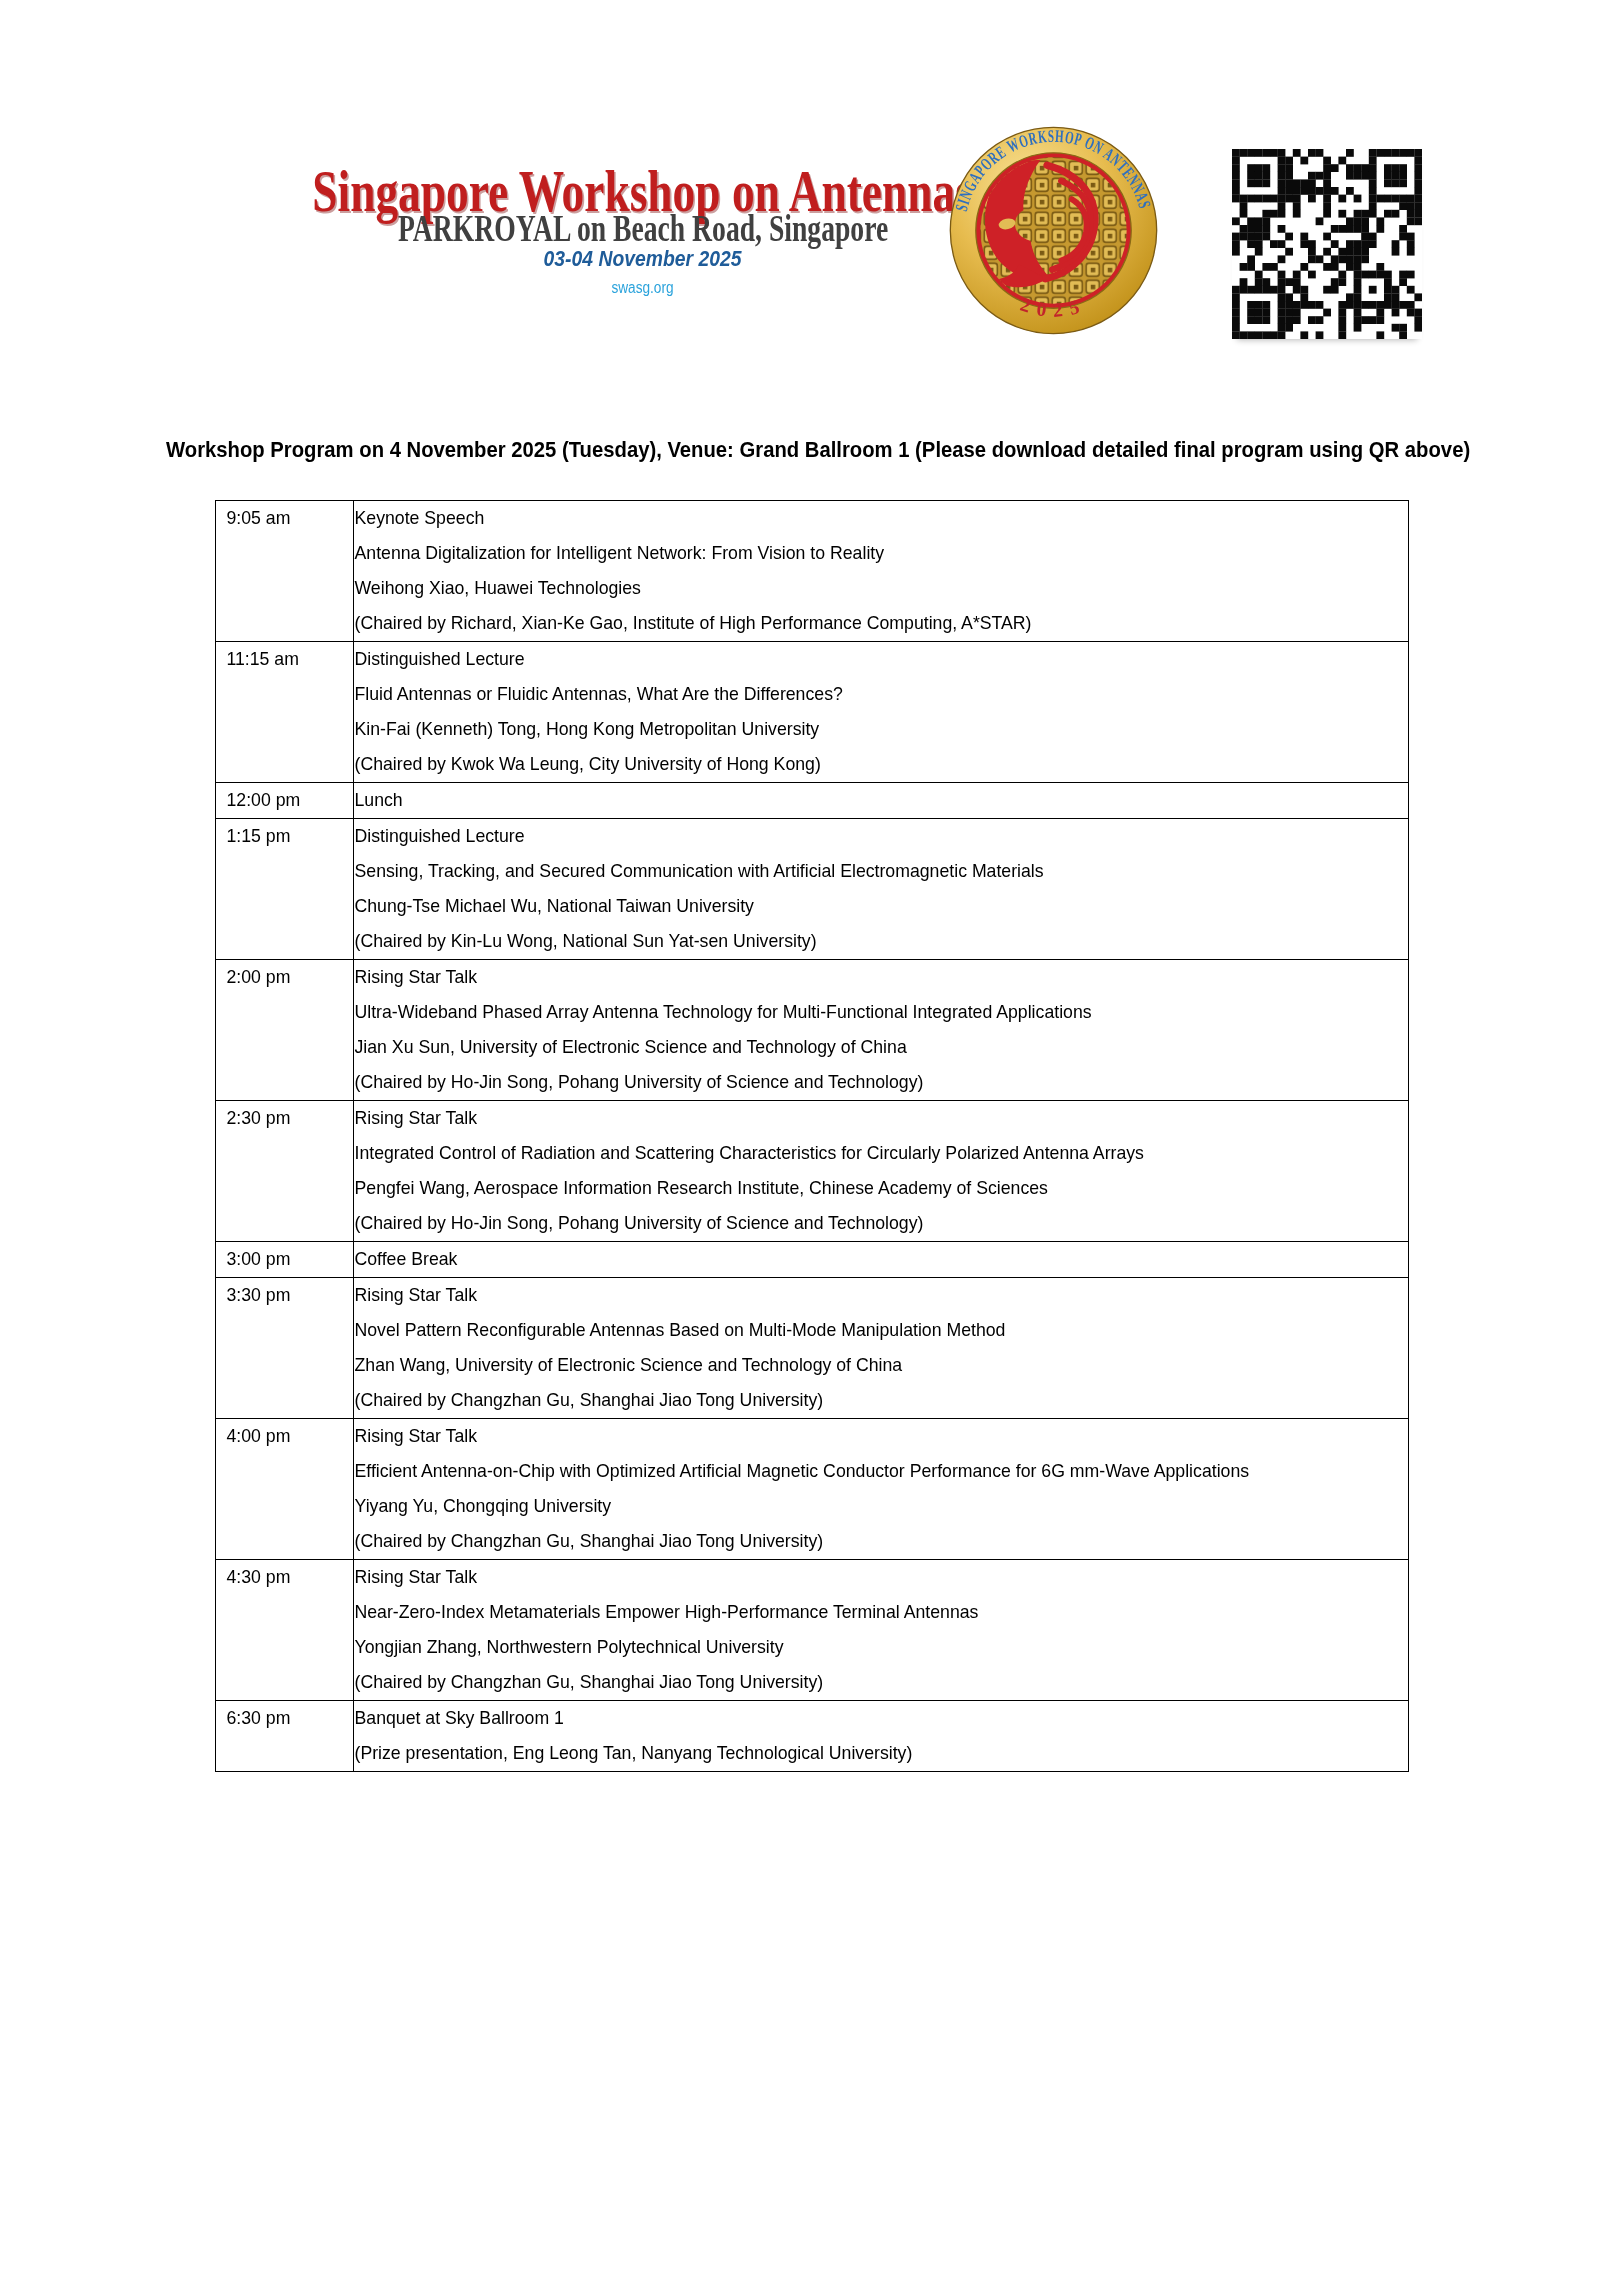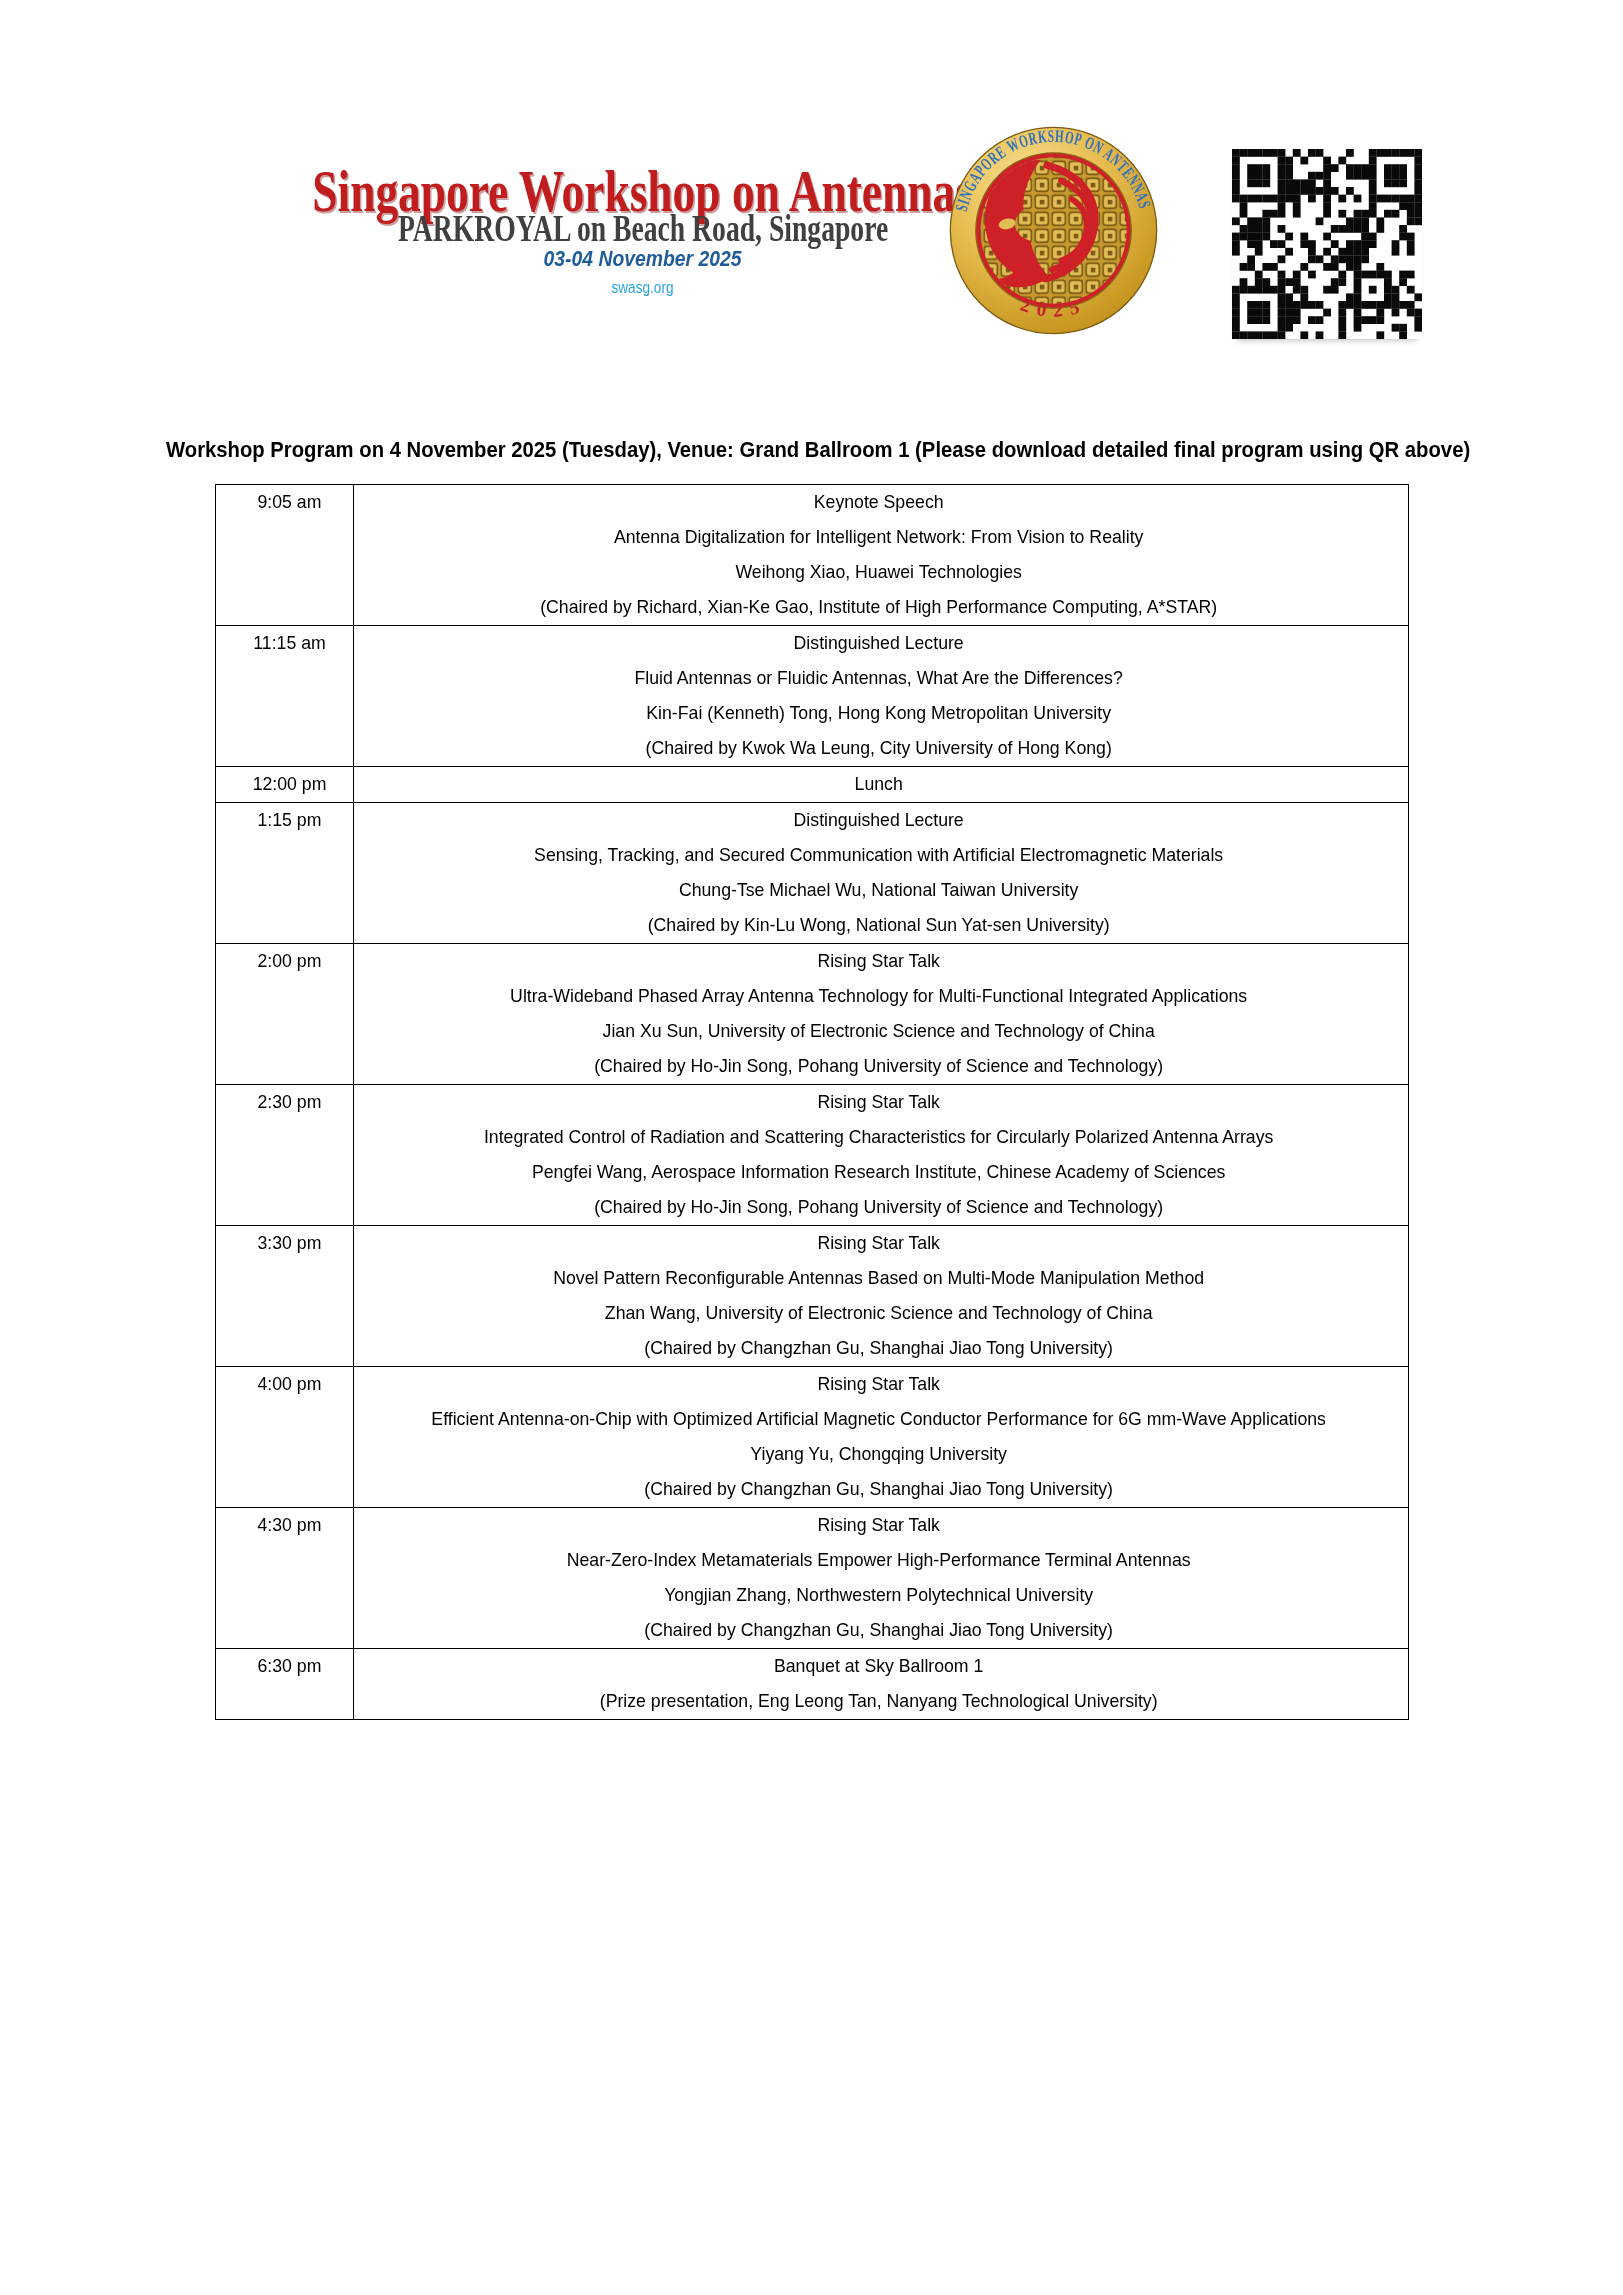--- a/index.html
+++ b/index.html
@@ -49,22 +49,22 @@
       box-shadow:0 6.5px 6.5px -5.2px rgba(0,0,0,.30);}
   .qr svg{display:block;}
   
   .prog-heading{
     position:absolute;left:166px;top:437px;
     font-weight:bold;font-size:21.6px;line-height:1.25;white-space:nowrap;
     transform-origin:left center;display:inline-block;
   }
   
   .program-table{
-    position:absolute;left:215px;top:484px;width:1194px;
-    border-collapse:collapse;table-layout:fixed;text-align:center;
+    position:absolute;left:215px;top:500px;width:1194px;
+    border-collapse:collapse;table-layout:fixed;
   }
   .program-table td{
     border:1.3px solid #000;
     vertical-align:top;padding:0;
   }
   .program-table td.time{width:126px;padding-left:10.5px;}
   .program-table td.sess{padding-left:1px;padding-right:5.2px;}
   .cell-line{
     font-size:17.7px;line-height:35px;white-space:nowrap;
     overflow:visible;
@@ -526,20 +526,28 @@
           </td>
           <td class="sess">
             <div class="cell-line">Rising Star Talk</div>
             <div class="cell-line">Integrated Control of Radiation and Scattering Characteristics for Circularly Polarized Antenna Arrays</div>
             <div class="cell-line">Pengfei Wang, Aerospace Information Research Institute, Chinese Academy of Sciences</div>
             <div class="cell-line">(Chaired by Ho-Jin Song, Pohang University of Science and Technology)</div>
           </td>
         </tr>
         <tr>
           <td class="time">
+            <div class="cell-line">3:00 pm</div>
+          </td>
+          <td class="sess">
+            <div class="cell-line">Coffee Break</div>
+          </td>
+        </tr>
+        <tr>
+          <td class="time">
             <div class="cell-line">3:30 pm</div>
           </td>
           <td class="sess">
             <div class="cell-line">Rising Star Talk</div>
             <div class="cell-line">Novel Pattern Reconfigurable Antennas Based on Multi-Mode Manipulation Method</div>
             <div class="cell-line">Zhan Wang, University of Electronic Science and Technology of China</div>
             <div class="cell-line">(Chaired by Changzhan Gu, Shanghai Jiao Tong University)</div>
           </td>
         </tr>
         <tr>

